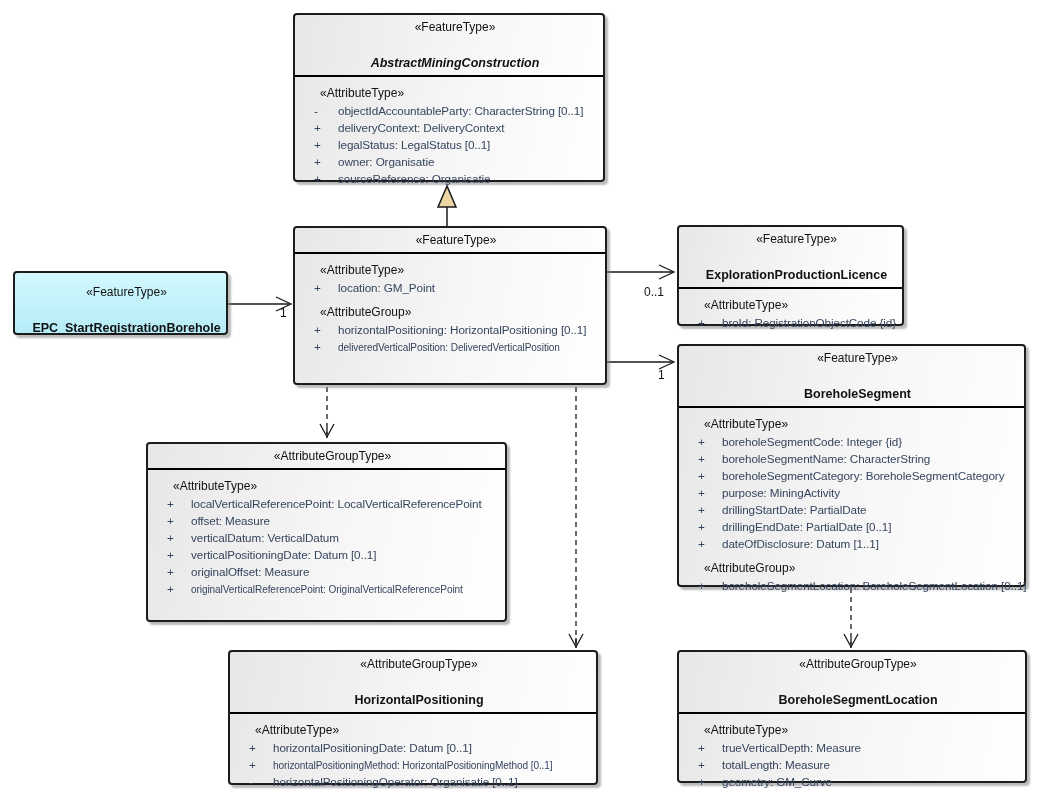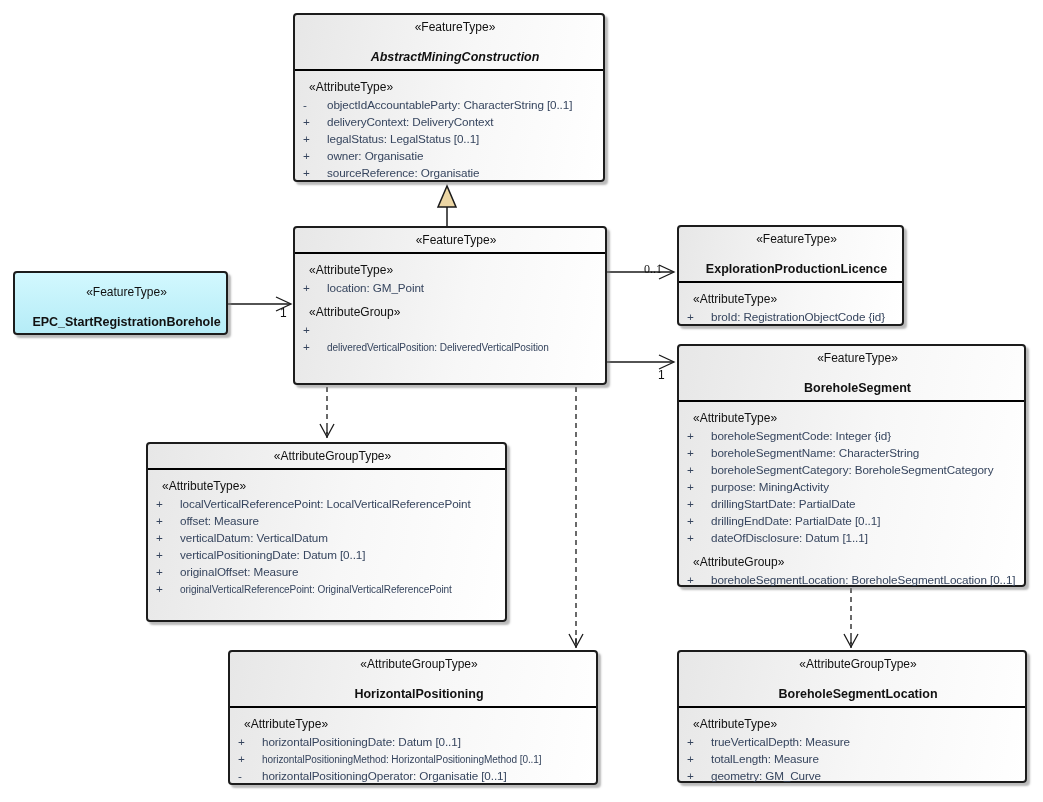--- a/index.html
+++ b/index.html
@@ -16,23 +16,23 @@
     color:#111;
   }
   .uml-box.highlight{background:linear-gradient(180deg,#d2f8fe 0%,#b5ecf7 100%);}
   .box-header{
     text-align:center;
     padding:5px 4px 4px 16px;
     line-height:15px;
   }
   .box-header.with-sep{border-bottom:2px solid #000;}
   .stereotype{font-size:12px;color:#111;display:block;}
-  .class-name{font-size:12.5px;font-weight:bold;display:block;margin-top:15px;}
+  .class-name{font-size:12.5px;font-weight:bold;display:block;margin-top:21px;}
   .class-name.abstract{font-style:italic;}
-  .box-body{padding:8px 4px 6px 6px;font-size:11.7px;color:#36455e;}
+  .box-body{padding:8px 4px 6px 17px;font-size:11.7px;color:#36455e;}
   .section-label{font-size:12px;color:#111;padding-left:8px;height:17px;line-height:17px;white-space:nowrap;}
   .attr-row{display:flex;height:17px;line-height:17px;white-space:nowrap;}
   .vis{width:10px;margin-left:2px;flex:0 0 auto;text-align:left;}
   .attr-text{margin-left:14px;letter-spacing:-0.1px;}
   .attr-text.squish{display:inline-block;transform:scaleX(0.86);transform-origin:0 50%;}
   .section-gap{height:8px;}
 
   .mult-label{position:absolute;font-size:12px;color:#111;}
 </style>
 </head>
@@ -75,21 +75,21 @@
     </g>
 
     <g>
       <line x1="851" y1="588" x2="851" y2="644" stroke="#1a1a1a" stroke-width="1.3" stroke-dasharray="5,4"></line>
       <polyline points="844,634 851,647 858,634" fill="none" stroke="#1a1a1a" stroke-width="1.3"></polyline>
       <line x1="851" y1="638" x2="851" y2="648" stroke="#1a1a1a" stroke-width="1.3"></line>
     </g>
   </svg>
 
   <span class="mult-label" style="left:280px;top:306px;">1</span>
-  <span class="mult-label" style="left:644px;top:262px;font-family:Liberation Serif, serif;">0..1</span>
+  <span class="mult-label" style="left:644px;top:285px;">0..1</span>
   <span class="mult-label" style="left:658px;top:368px;">1</span>
 
   <div class="uml-box" style="left:293px;top:13px;width:312px;height:169px;">
     <div class="box-header with-sep">
       <span class="stereotype">«FeatureType»</span>
       <span class="class-name abstract">AbstractMiningConstruction</span>
     </div>
     <div class="box-body">
       <div class="section-label">«AttributeType»</div>
       <div class="attr-row">
@@ -122,20 +122,21 @@
     <div class="box-body">
       <div class="section-label">«AttributeType»</div>
       <div class="attr-row">
         <span class="vis">+</span>
         <span class="attr-text">location: GM_Point</span>
       </div>
       <div class="section-gap"></div>
       <div class="section-label">«AttributeGroup»</div>
       <div class="attr-row">
         <span class="vis">+</span>
+        <span class="attr-text">horizontalPositioning: HorizontalPositioning [0..1]</span>
       </div>
       <div class="attr-row">
         <span class="vis">+</span>
         <span class="attr-text squish">deliveredVerticalPosition: DeliveredVerticalPosition</span>
       </div>
     </div>
   </div>
 
   <div class="uml-box highlight" style="left:13px;top:271px;width:215px;height:64px;">
     <div class="box-header" style="padding-top:12px;">

